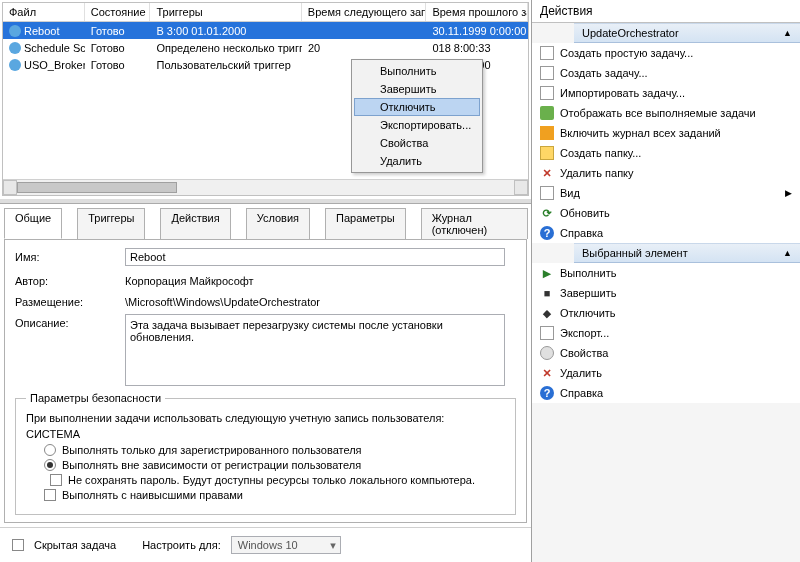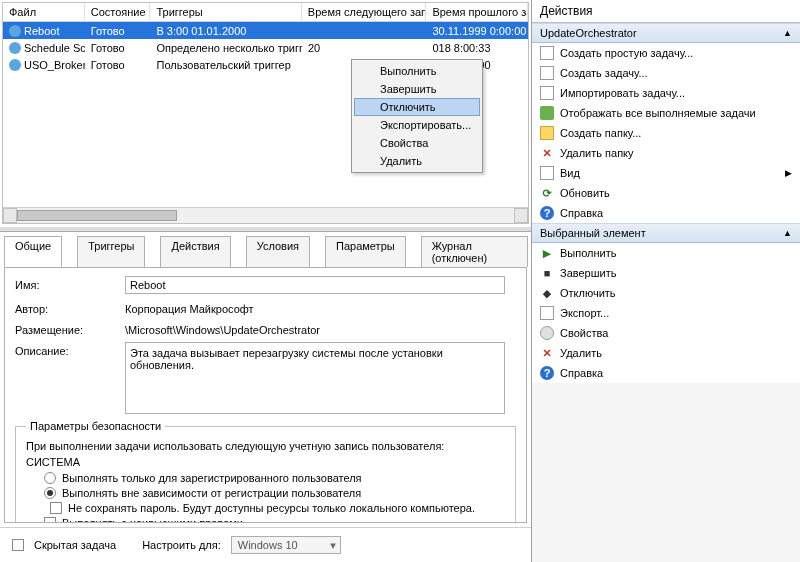--- a/index.html
+++ b/index.html
@@ -1,21 +1,21 @@
 <!DOCTYPE html>
 <html><head>
 <meta charset="utf-8">
 <style>
 * { box-sizing: border-box; margin: 0; padding: 0; font-family: "Segoe UI", Tahoma, sans-serif; font-size: 11px; }
 body { background: #fff; width: 800px; height: 562px; overflow: hidden; display: flex; }
 .left-pane { width: 532px; display: flex; flex-direction: column; border-right: 1px solid #a0a0a0; }
 .right-pane { flex: 1; display: flex; flex-direction: column; background: #f5f5f5; }
 
 
-.task-list { border: 1px solid #c0c0c0; margin: 2px; background: #fff; height: 222px; display: flex; flex-direction: column; }
+.task-list { border: 1px solid #c0c0c0; margin: 2px; background: #fff; height: 194px; display: flex; flex-direction: column; }
 .tl-head { display: flex; background: #fff; border-bottom: 1px solid #d0d0d0; }
 .tl-head .col { padding: 3px 6px; border-right: 1px solid #e0e0e0; white-space: nowrap; overflow: hidden; }
 .tl-body { flex: 1; overflow: hidden; position: relative; }
 .tl-row { display: flex; height: 17px; align-items: center; }
 .tl-row.selected { background: #2673db; color: #fff; }
 .tl-row .col { padding: 1px 6px; white-space: nowrap; overflow: hidden; }
 .c-file { width: 82px; display: flex; align-items: center; gap: 3px; }
 .c-state { width: 66px; }
 .c-trig { width: 152px; }
 .c-next { width: 125px; }
@@ -49,21 +49,21 @@
 .bottom-row .sel { border: 1px solid #abadb3; padding: 2px 20px 2px 6px; background: #f4f4f4; position: relative; width: 110px; color: #555; }
 .bottom-row .sel::after { content: "▾"; position: absolute; right: 4px; top: 2px; color: #666; }
 
 
 .context-menu { position: absolute; top: 59px; left: 351px; width: 132px; background: #f2f2f2; border: 1px solid #979797; box-shadow: 2px 2px 3px rgba(0,0,0,0.2); z-index: 50; padding: 2px; }
 .cm-item { padding: 3px 18px 3px 26px; white-space: nowrap; position: relative; }
 .cm-item.hl { background: #bcd5f2; border: 1px solid #7da2ce; padding: 2px 17px 2px 25px; }
 
 
 .ap-title { padding: 4px 8px; background: #fff; border-bottom: 1px solid #c0c0c0; font-size: 12px; }
-.ap-section { background: linear-gradient(#e8eff7, #d4e3f3); padding: 3px 8px; border-top: 1px solid #c9d8ea; border-bottom: 1px solid #a9c0dc; display: flex; justify-content: space-between; align-items: center; }
+.ap-section { background: linear-gradient(#e8eff7, #d4e3f3); padding: 3px 8px; border-top: 1px solid #c9d8ea; border-bottom: 1px solid #a9c0dc; display: flex; justify-content: space-between; align-items: center; margin-left: 42px; }
 .ap-section .car { font-size: 9px; }
 .ap-list { background: #fff; }
 .ap-item { display: flex; align-items: center; gap: 6px; padding: 3px 8px; }
 .ap-ico { width: 14px; height: 14px; display: inline-flex; align-items: center; justify-content: center; font-size: 11px; }
 .ico-new { background: #fff; border: 1px solid #999; }
 .ico-task { background: #fff; border: 1px solid #999; }
 .ico-import { background: #fff; border: 1px solid #999; }
 .ico-run { background: #6ab04c; border-radius: 2px; }
 .ico-log { background: #f0a020; }
 .ico-folder { background: #ffd766; border: 1px solid #caa63d; }
@@ -216,20 +216,24 @@
       </div>
       <div class="ap-item">
         <span class="ap-ico ico-import"></span>
         <span>Импортировать задачу...</span>
       </div>
       <div class="ap-item">
         <span class="ap-ico ico-run"></span>
         <span>Отображать все выполняемые задачи</span>
       </div>
       <div class="ap-item">
+        <span class="ap-ico ico-log"></span>
+        <span>Включить журнал всех заданий</span>
+      </div>
+      <div class="ap-item">
         <span class="ap-ico ico-folder"></span>
         <span>Создать папку...</span>
       </div>
       <div class="ap-item">
         <span class="ap-ico ico-delx">✕</span>
         <span>Удалить папку</span>
       </div>
       <div class="ap-item">
         <span class="ap-ico ico-view"></span>
         <span>Вид</span>

